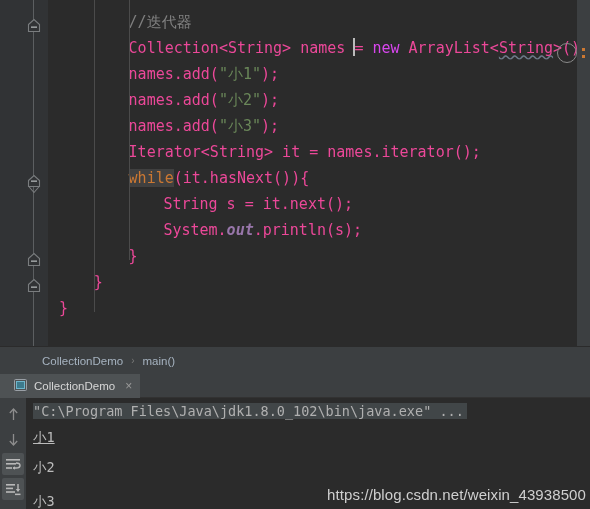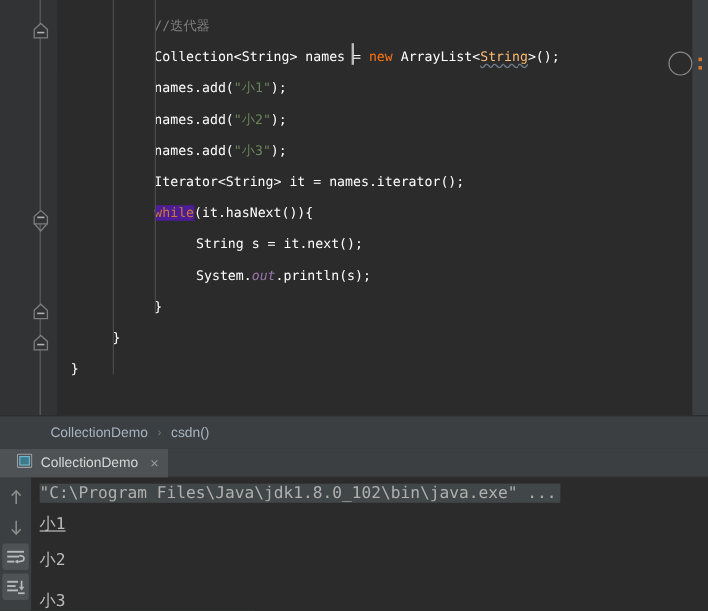--- a/index.html
+++ b/index.html
@@ -31,46 +31,46 @@
     position: absolute; left: 26px; width: 16px; height: 15px;
     z-index: 3;
   }
   .fold svg { display: block; }
 
   
   .code {
     position: absolute; left: 48px; top: 0; right: 0; height: 390px;
     background: #2b2b2b;
     font-family: "DejaVu Sans Mono", monospace;
-    font-size: 11px;
+    font-size: 15px;
     line-height: 26px;
     color: #a9b7c6;
     white-space: pre;
   }
   .ln { position: absolute; left: 0; right: 0; height: 26px; padding-left: 11px; }
 
   .cur-line {
     position: absolute; left: 0; right: 0; height: 26px;
     background: #323232;
     border-top: 1px solid #383838;
     border-bottom: 1px solid #383838;
   }
 
   .indent-guide {
     position: absolute; width: 1px; background: #4b4b4b;
   }
 
   
   .c-comment { color: #808080; }
-  .c-default { color: #ffffff; }
-  .c-kw      { color: #f97316; }
-  .c-kw-hl   { color: #cc7832; background: #4c1d95; }
+  .c-default { color: #ec4899; }
+  .c-kw      { color: #d946ef; }
+  .c-kw-hl   { color: #cc7832; background: #404040; }
   .c-str     { color: #6a8759; }
-  .c-static  { color: #9876aa; font-style: italic; }
-  .c-warn    { color: #fdba74; text-decoration: underline wavy #6c7a89; text-decoration-skip-ink: none; }
+  .c-static  { color: #9876aa; font-style: italic; font-weight: bold; }
+  .c-warn    { color: #ec4899; text-decoration: underline wavy #6c7a89; text-decoration-skip-ink: none; }
 
   .caret {
     display: inline-block; width: 2px; height: 18px;
     background: #bbbbbb; vertical-align: -3px; margin: 0 -1px;
   }
 
   
   .marker-gutter {
     position: absolute; right: 0; top: 0; width: 13px; height: 346px;
     background: #3c3f41;
@@ -187,21 +187,21 @@
       <div class="marker-warn" id="mw2" style="top: 55px;"></div>
     </div>
     <div class="marker-ring" id="mring" style="top: 43px;"></div>
   <div class="indent-guide" style="left: 93.8px; top: 0px; height: 312px;"></div>
       <div class="indent-guide" style="left: 128.6px; top: 0px; height: 260px;"></div>
     </div>
 
   <div id="breadcrumb">
     <span class="crumb">CollectionDemo</span>
     <span class="sep">›</span>
-    <span class="crumb">csdn()</span>
+    <span class="crumb">main()</span>
   </div>
 
   <div id="runpanel">
 
     <div class="tabbar">
       <div class="tab">
         <span>
           <svg width="13" height="12" viewBox="0 0 13 12">
             <rect x="0.5" y="0.5" width="12" height="11" rx="1" fill="none" stroke="#9aa0a6"></rect>
             <rect x="2.5" y="2.5" width="8" height="7" fill="#3d7a8c" stroke="#6fb6cc"></rect>
@@ -241,15 +241,16 @@
           <rect x="1" y="9.2" width="9" height="1.6" fill="#b8b8b8"></rect>
           <path d="M13 2 L13 9" stroke="#b8b8b8" stroke-width="1.4" fill="none"></path>
           <path d="M10.8 7 L13 10 L15.2 7" fill="#b8b8b8"></path>
           <rect x="10" y="11.6" width="5.5" height="1.5" fill="#b8b8b8"></rect>
         </svg>
       </div>
     </div>
 
     <div class="console" id="console-out"><div class="cline" style="top: 0px;"><span class="cmdline">"C:\Program Files\Java\jdk1.8.0_102\bin\java.exe" ...</span></div><div class="cline" style="top: 26px; text-decoration: underline;"><span>小1</span></div><div class="cline" style="top: 56px;"><span>小2</span></div><div class="cline" style="top: 90px;"><span>小3</span></div></div>
 
+    <div class="watermark">https://blog.csdn.net/weixin_43938500</div>
   </div>
 
 </div>
 
 </body></html>

